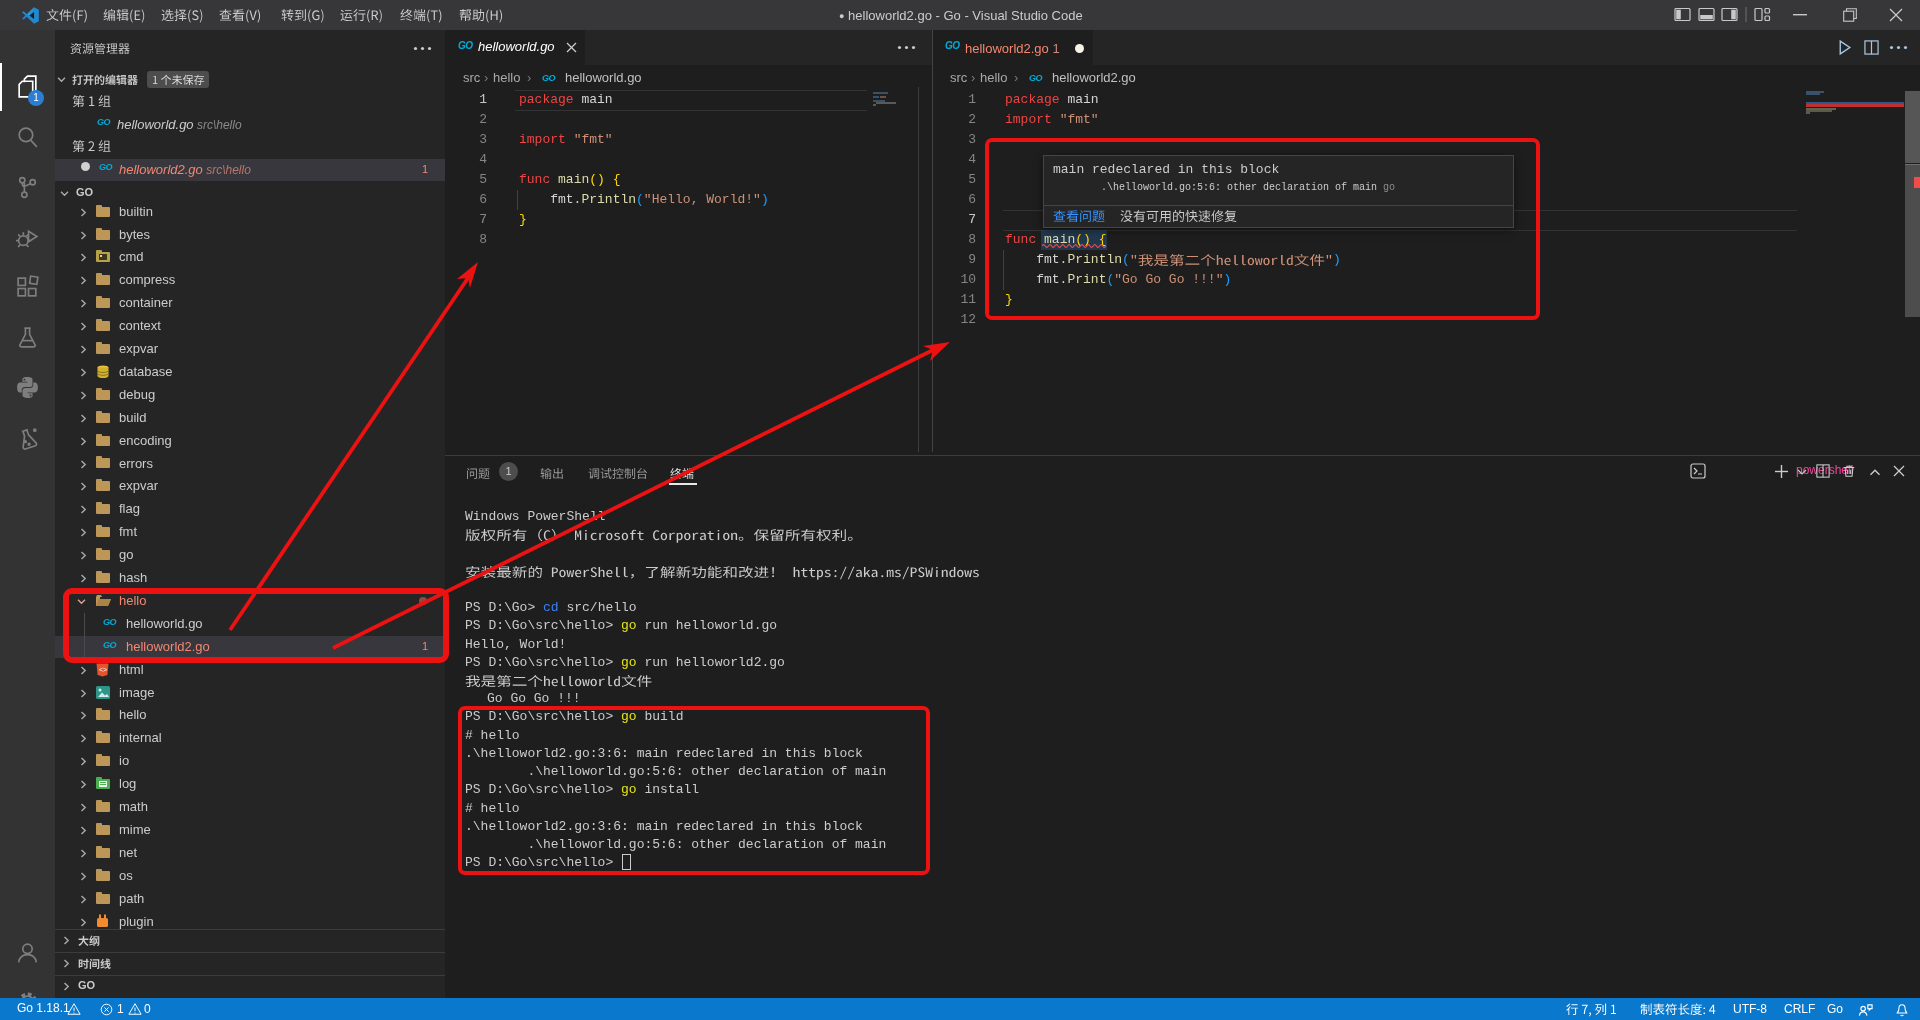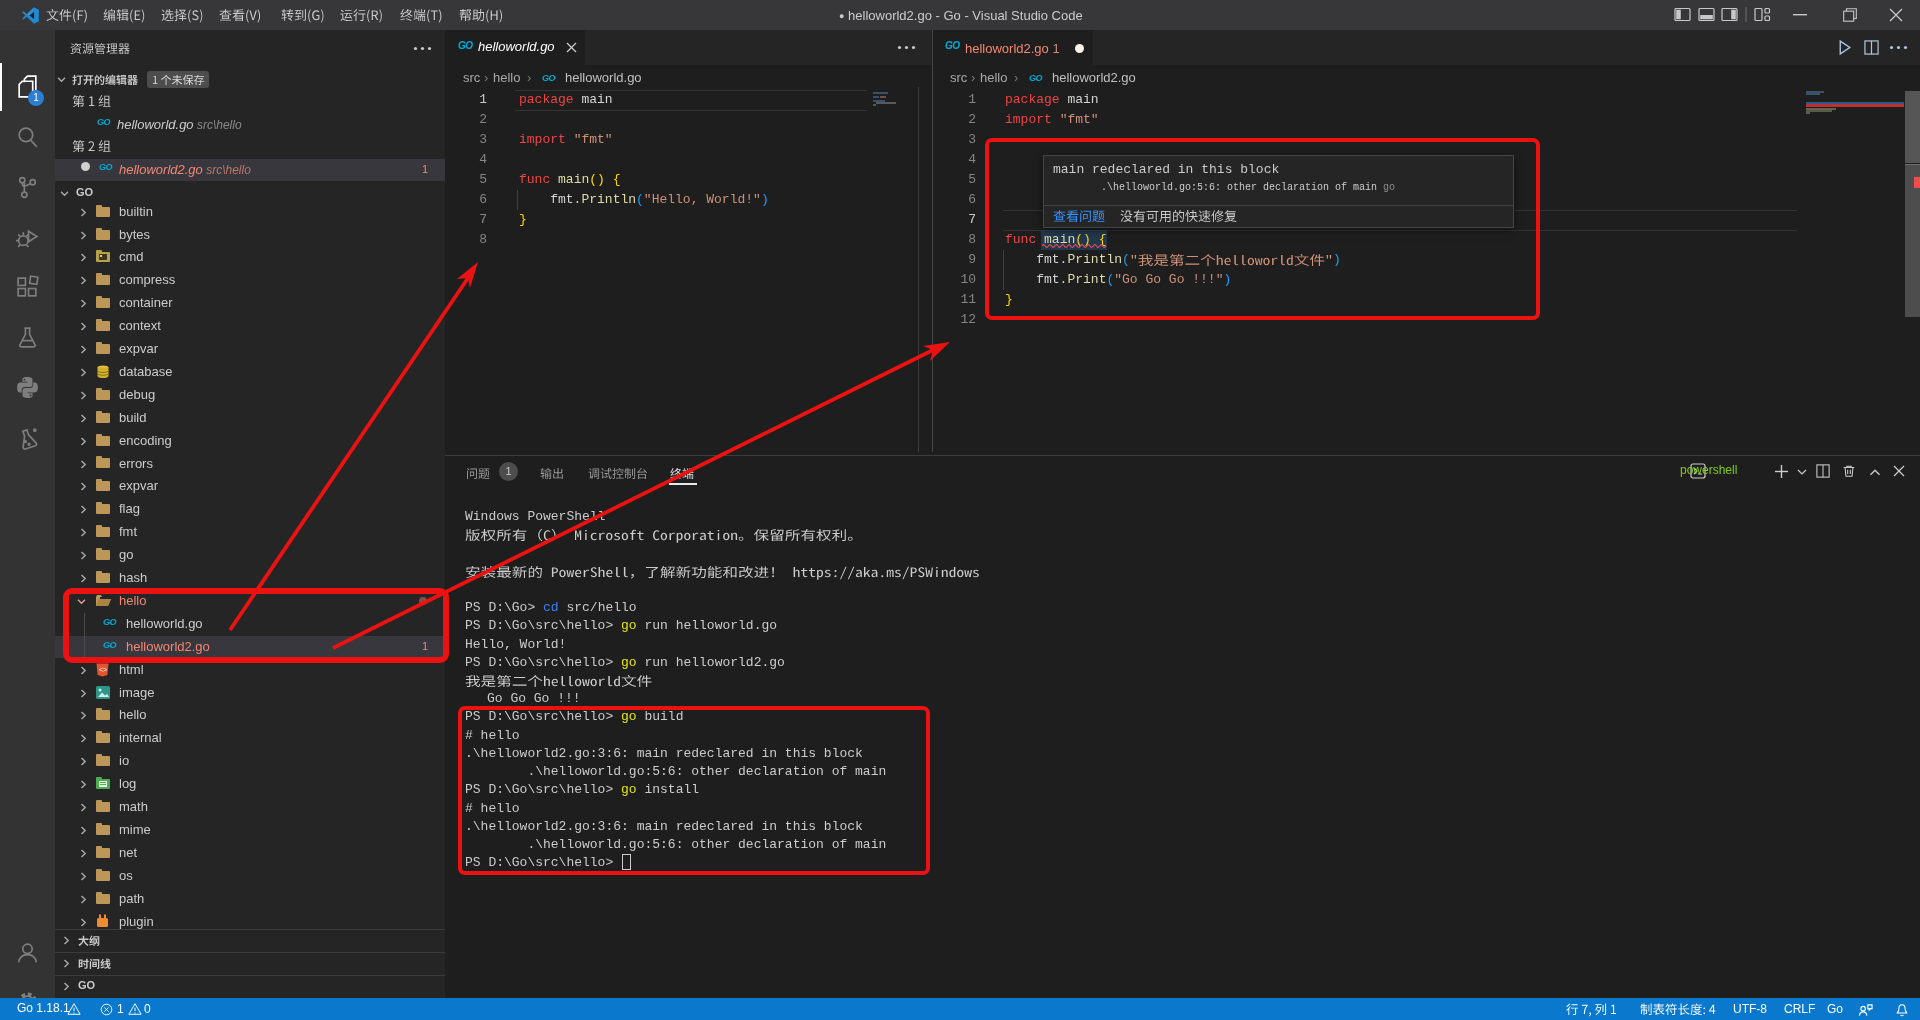--- a/index.html
+++ b/index.html
@@ -501,21 +501,21 @@
       <path d="M1.3 -9.3C1.9 -8.7 2.7 -7.9 3.1 -7.4L3.7 -8C3.3 -8.5 2.5 -9.3 1.8 -9.8ZM0.5 -6.3V-5.4H2.2V-1.3C2.2 -0.6 1.8 -0.2 1.5 0C1.7 0.1 2 0.4 2.1 0.6C2.3 0.4 2.5 0.2 4.1 -1.1C4 -0.5 3.7 0 3.4 0.5C3.6 0.6 3.9 0.8 4.1 0.9C5.2 -0.7 5.4 -3.2 5.4 -5.1V-8.7H10.3V-0.1C10.3 0 10.2 0.1 10 0.1C9.9 0.1 9.3 0.1 8.7 0.1C8.8 0.3 8.9 0.7 9 0.9C9.8 0.9 10.3 0.9 10.7 0.8C11 0.6 11.1 0.4 11.1 -0.1V-9.5H4.6V-5.1C4.6 -3.9 4.6 -2.6 4.2 -1.4C4.1 -1.5 4 -1.8 4 -2L3.1 -1.3V-6.3ZM7.4 -8.4V-7.4H6.1V-6.7H7.4V-5.4H5.9V-4.8H9.8V-5.4H8.2V-6.7H9.5V-7.4H8.2V-8.4ZM6.1 -3.8V-0.4H6.8V-1H9.4V-3.8ZM6.8 -3.1H8.7V-1.7H6.8Z M13.4 -9.3C14.1 -8.8 14.8 -8 15.2 -7.5L15.8 -8.1C15.4 -8.6 14.7 -9.3 14 -9.9ZM21.3 -9.6C21.8 -9 22.4 -8.3 22.6 -7.8L23.3 -8.3C23 -8.7 22.5 -9.4 21.9 -9.9ZM12.6 -6.3V-5.4H14.3V-1.1C14.3 -0.6 13.9 -0.3 13.7 -0.1C13.8 0 14.1 0.4 14.1 0.6C14.3 0.4 14.7 0.2 16.7 -1.2C16.6 -1.3 16.5 -1.7 16.5 -1.9L15.1 -1.1V-6.3ZM20.1 -10 20.1 -7.6H16.2V-6.7H20.2C20.4 -2.2 20.9 0.9 22.4 0.9C22.9 0.9 23.4 0.4 23.6 -1.6C23.4 -1.7 23.1 -1.9 22.9 -2.1C22.8 -0.9 22.7 -0.3 22.5 -0.3C21.7 -0.3 21.2 -3 21 -6.7H23.5V-7.6H21C21 -8.4 21 -9.2 21 -10ZM16.3 -0.7 16.6 0.1C17.6 -0.2 18.9 -0.6 20.1 -0.9L20 -1.7L18.6 -1.3V-4.1H19.8V-5H16.5V-4.1H17.8V-1.1Z M32.3 -6.6C33.1 -6 34.1 -5 34.6 -4.4L35.2 -5C34.7 -5.6 33.6 -6.5 32.9 -7.1ZM30.7 -7.1C30.2 -6.3 29.3 -5.5 28.4 -5C28.6 -4.8 28.9 -4.5 29 -4.3C29.9 -4.9 30.9 -5.9 31.5 -6.8ZM26 -10.1V-7.8H24.5V-6.9H26V-4C25.4 -3.8 24.8 -3.7 24.4 -3.5L24.6 -2.6L26 -3.1V-0.2C26 -0 25.9 0 25.8 0C25.6 0 25.2 0 24.6 0C24.8 0.3 24.9 0.6 24.9 0.9C25.6 0.9 26.1 0.8 26.4 0.7C26.7 0.6 26.8 0.3 26.8 -0.2V-3.4L28.1 -3.9L28 -4.7L26.8 -4.3V-6.9H28.1V-7.8H26.8V-10.1ZM28 -0.2V0.6H35.6V-0.2H32.3V-3.3H34.7V-4.1H29V-3.3H31.4V-0.2ZM31.1 -9.9C31.2 -9.5 31.4 -9 31.6 -8.6H28.4V-6.5H29.2V-7.8H34.6V-6.6H35.4V-8.6H32.5C32.4 -9 32.1 -9.6 31.9 -10.1Z M44.1 -9V-2.3H45V-9ZM46.2 -10V-0.3C46.2 -0.1 46.2 -0 46 -0C45.8 -0 45.1 -0 44.4 -0C44.5 0.2 44.7 0.7 44.7 0.9C45.6 0.9 46.3 0.9 46.6 0.7C47 0.6 47.1 0.3 47.1 -0.3V-10ZM37.7 -9.8C37.5 -8.6 37 -7.4 36.5 -6.6C36.7 -6.5 37.1 -6.4 37.3 -6.3C37.5 -6.6 37.7 -7.1 37.9 -7.5H39.5V-6.3H36.5V-5.4H39.5V-4.2H37.1V-0H37.9V-3.4H39.5V0.9H40.3V-3.4H42V-0.9C42 -0.8 42 -0.8 41.8 -0.8C41.7 -0.8 41.3 -0.8 40.8 -0.8C40.9 -0.6 41 -0.2 41.1 0C41.7 0 42.2 0 42.5 -0.1C42.8 -0.3 42.8 -0.5 42.8 -0.9V-4.2H40.3V-5.4H43.2V-6.3H40.3V-7.5H42.8V-8.4H40.3V-10H39.5V-8.4H38.2C38.3 -8.8 38.4 -9.2 38.5 -9.6Z M50.1 -4.1V0.9H51.1V0.3H56.9V0.9H57.9V-4.1ZM51.1 -0.6V-3.2H56.9V-0.6ZM49.5 -5.1C50 -5.3 50.7 -5.3 57.6 -5.7C57.9 -5.3 58.2 -5 58.3 -4.7L59.1 -5.2C58.5 -6.2 57.1 -7.7 55.9 -8.7L55.2 -8.2C55.8 -7.7 56.4 -7.1 56.9 -6.5L50.8 -6.2C51.8 -7.2 52.9 -8.4 53.9 -9.7L53 -10.1C52 -8.6 50.6 -7.1 50.2 -6.7C49.8 -6.3 49.5 -6.1 49.2 -6C49.3 -5.8 49.5 -5.3 49.5 -5.1Z" fill="#9b9b9b"></path>
     </svg>
     <svg style="position:absolute;left:670px;top:466px;overflow:visible;" width="24" height="17" viewBox="0 -12 24 17">
       <path d="M0.4 -0.6 0.6 0.2C1.7 0 3.3 -0.3 4.8 -0.6L4.7 -1.4C3.1 -1.1 1.5 -0.8 0.4 -0.6ZM6.8 -3.2C7.6 -2.8 8.7 -2.2 9.3 -1.8L9.8 -2.4C9.3 -2.9 8.2 -3.4 7.3 -3.8ZM5.4 -0.9C7.1 -0.5 9.1 0.3 10.2 0.9L10.7 0.2C9.6 -0.4 7.6 -1.2 6 -1.6ZM7 -10.1C6.6 -9 5.7 -7.7 4.5 -6.7L4.7 -7.1L3.9 -7.5C3.7 -7.1 3.4 -6.6 3.2 -6.2L1.6 -6.1C2.3 -7.1 3 -8.4 3.6 -9.7L2.7 -10.1C2.2 -8.7 1.3 -7.1 1.1 -6.7C0.8 -6.3 0.6 -6 0.4 -6C0.5 -5.7 0.6 -5.3 0.7 -5.1C0.9 -5.2 1.1 -5.2 2.6 -5.4C2.1 -4.6 1.6 -4 1.4 -3.8C1 -3.4 0.7 -3.1 0.5 -3C0.6 -2.8 0.7 -2.4 0.8 -2.2C1 -2.4 1.4 -2.4 4.5 -2.9C4.5 -3.1 4.5 -3.5 4.5 -3.7L2 -3.3C2.8 -4.3 3.7 -5.5 4.4 -6.7C4.6 -6.5 4.9 -6.3 5.1 -6.1C5.5 -6.5 6 -6.9 6.3 -7.3C6.7 -6.7 7.1 -6.2 7.6 -5.7C6.7 -4.9 5.6 -4.4 4.6 -4C4.8 -3.8 5 -3.4 5.1 -3.2C6.2 -3.7 7.2 -4.3 8.2 -5.1C9.1 -4.3 10.1 -3.6 11.1 -3.2C11.3 -3.4 11.5 -3.8 11.7 -4C10.7 -4.3 9.7 -4.9 8.8 -5.7C9.6 -6.5 10.3 -7.4 10.8 -8.5L10.2 -8.9L10.1 -8.8H7.4C7.6 -9.2 7.8 -9.6 7.9 -9.9ZM6.9 -8H9.6C9.2 -7.4 8.7 -6.8 8.2 -6.2C7.6 -6.8 7.2 -7.4 6.8 -8Z M12.6 -7.8V-7H16.6V-7.8ZM13 -6.3C13.2 -4.9 13.5 -3.2 13.5 -2L14.2 -2.1C14.2 -3.3 14 -5 13.7 -6.4ZM13.8 -9.7C14.1 -9.2 14.4 -8.4 14.6 -7.9L15.4 -8.2C15.2 -8.7 14.9 -9.4 14.6 -10ZM16.9 -3.8V0.9H17.7V-3.1H18.8V0.8H19.5V-3.1H20.6V0.8H21.3V-3.1H22.4V0.1C22.4 0.2 22.4 0.3 22.3 0.3C22.2 0.3 21.9 0.3 21.5 0.3C21.6 0.5 21.8 0.8 21.8 1C22.3 1 22.7 1 22.9 0.8C23.2 0.7 23.2 0.5 23.2 0.1V-3.8H20.1L20.4 -4.9H23.5V-5.7H16.5V-4.9H19.4C19.4 -4.6 19.3 -4.2 19.2 -3.8ZM17 -9.5V-6.6H23.1V-9.5H22.2V-7.4H20.4V-10.1H19.5V-7.4H17.9V-9.5ZM15.5 -6.5C15.3 -5.1 15 -3 14.8 -1.6C13.9 -1.4 13.1 -1.3 12.5 -1.1L12.7 -0.2C13.9 -0.5 15.3 -0.9 16.7 -1.3L16.6 -2.1L15.5 -1.8C15.8 -3.1 16.1 -4.9 16.3 -6.4Z" fill="#e7e7e7"></path>
     </svg>
     <div class="abs" style="left:669px;top:483px;width:28px;height:1.5px;background:#e7e7e7"></div>
     <svg class="abs" style="left:1690px;top:463px" width="16" height="16" viewBox="0 0 16 16" fill="none" stroke="#cccccc" stroke-width="1.2">
       <rect x="1" y="1" width="14" height="14" rx="2"></rect>
       <path d="M4 5 L7 8 L4 11 M8 11 H12"></path>
     </svg>
-    <div class="abs" style="left:1680px;top:463px;font-size:12px;color:#84cc16">powershell</div>
+    <div class="abs" style="left:1796px;top:463px;font-size:12px;color:#ec4899">powershell</div>
     <svg class="abs" style="left:1774px;top:464px" width="15" height="15" viewBox="0 0 15 15" stroke="#cccccc" stroke-width="1.4">
       <line x1="7.5" y1="1" x2="7.5" y2="14"></line>
       <line x1="1" y1="7.5" x2="14" y2="7.5"></line>
     </svg>
     <svg class="abs" style="left:1797px;top:468px" width="10" height="8" viewBox="0 0 10 8" fill="none" stroke="#cccccc" stroke-width="1.2">
       <path d="M1 2 L5 6 L9 2"></path>
     </svg>
     <svg class="abs" style="left:1816px;top:464px" width="14" height="14" viewBox="0 0 16 16" fill="none" stroke="#cccccc" stroke-width="1.2">
       <rect x="1" y="1" width="14" height="14"></rect>
       <line x1="8" y1="1" x2="8" y2="15"></line>

